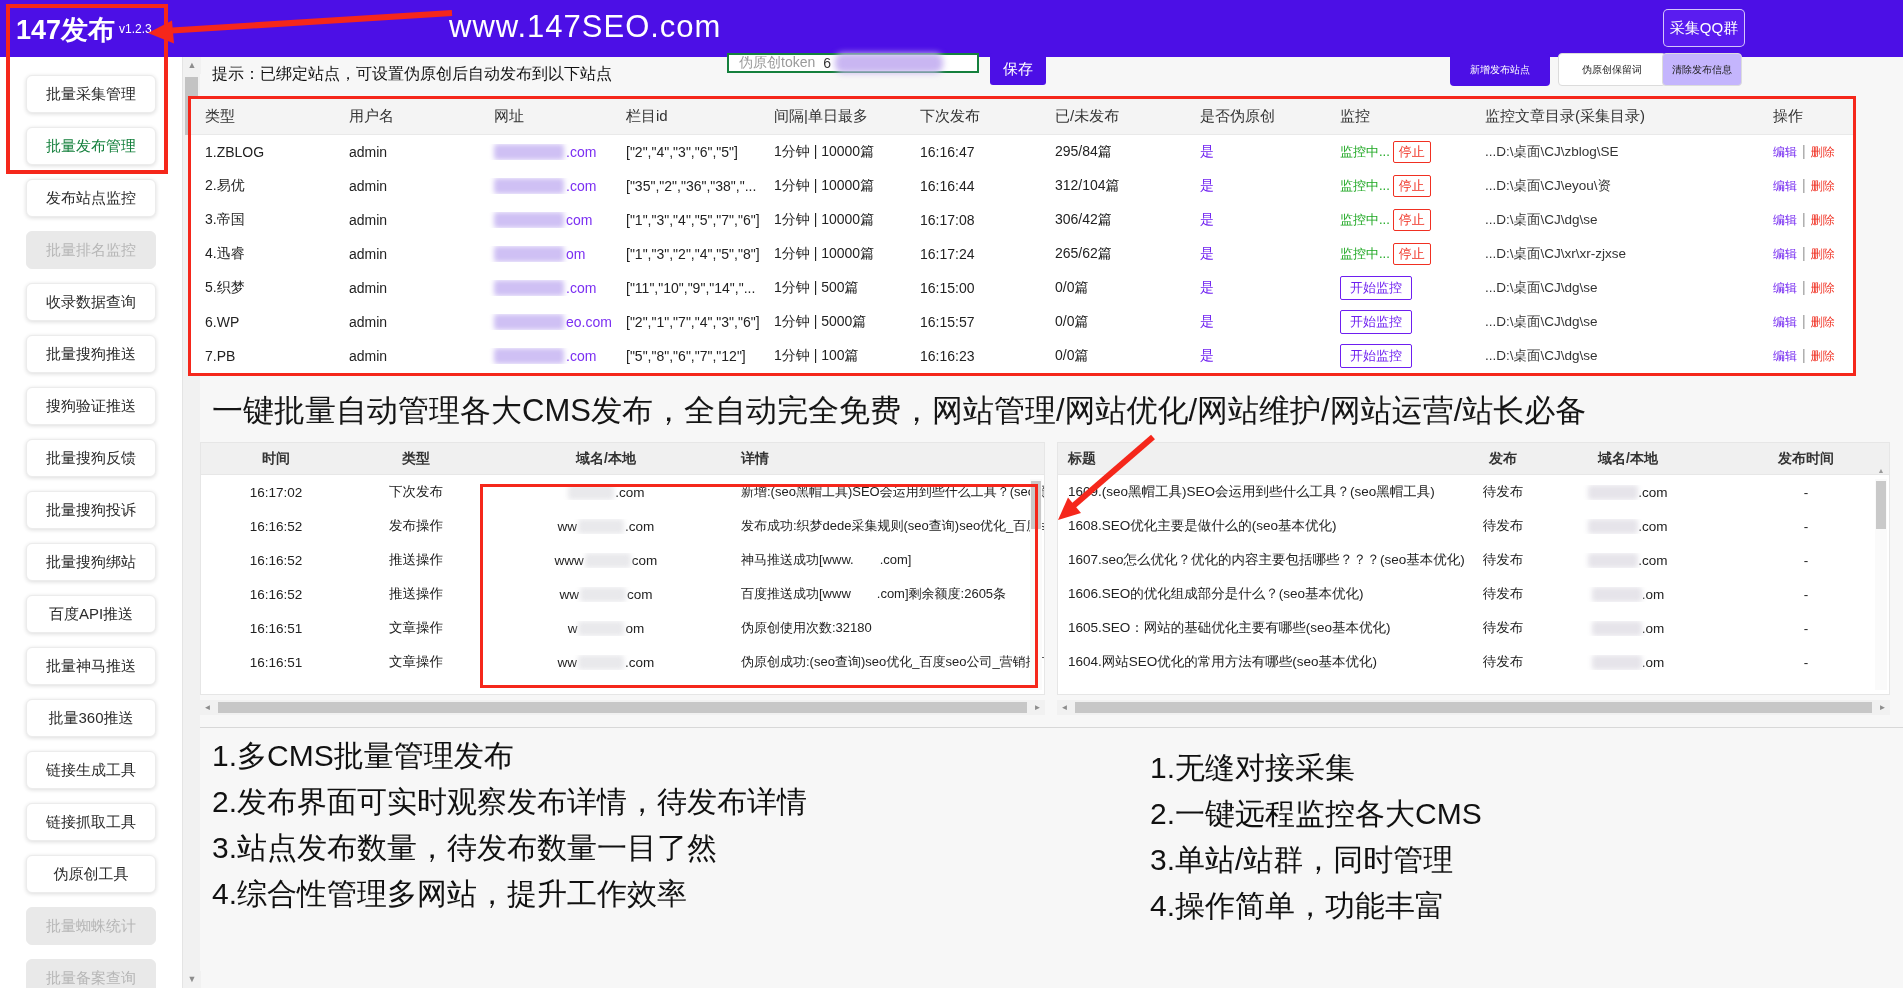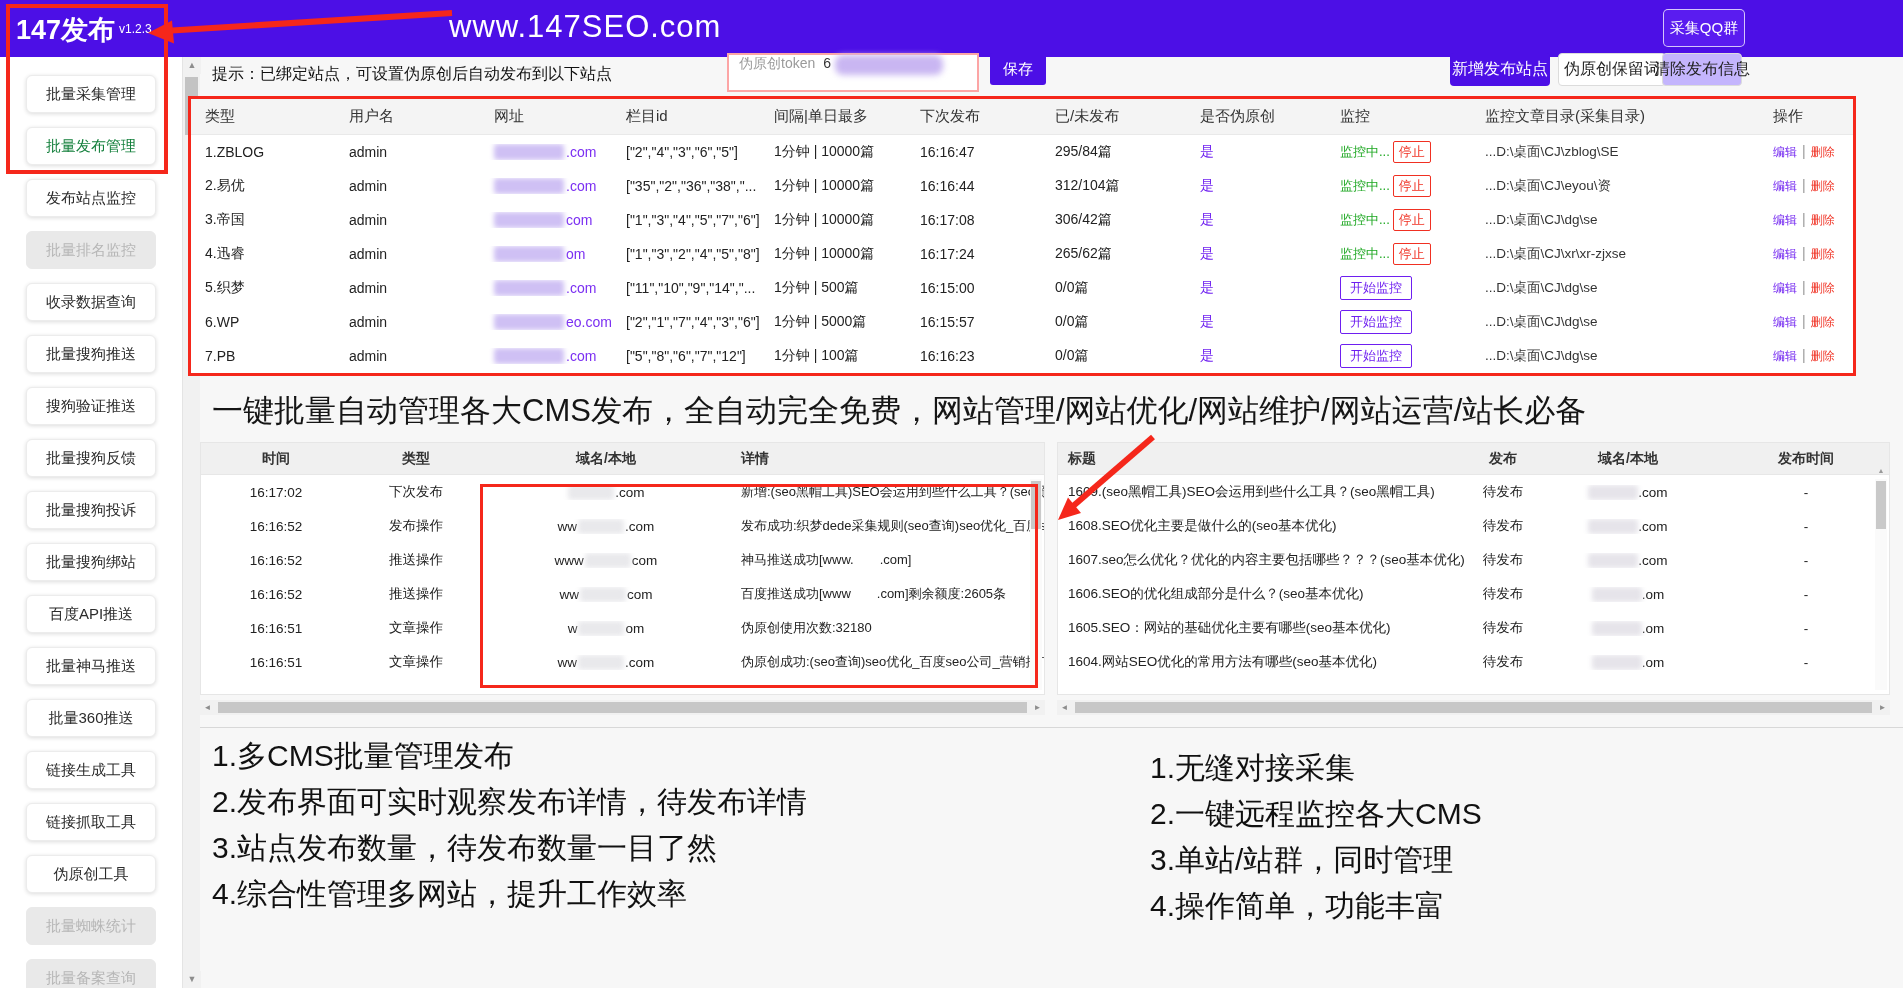--- a/index.html
+++ b/index.html
@@ -30,28 +30,28 @@
   .vstrip .arr{position:absolute;left:0;width:18px;height:17px;color:#8d8d8d;font-size:9px;text-align:center;line-height:17px;background:#f1f1f1;cursor:pointer;}
   .vstrip .arr.up{top:0;}
   .vstrip .arr.down{bottom:0;}
   .vstrip .thumb{position:absolute;left:2px;top:20px;width:13px;height:58px;background:#c3c3c3;cursor:pointer;}
 
   
   .content{position:absolute;left:200px;top:57px;width:1703px;height:931px;background:#f7f7f7;}
 
   
   .tip-text{position:absolute;left:212px;top:64px;font-size:16px;color:#111;font-weight:500;z-index:11;}
-  .token-input{position:absolute;left:727px;top:53px;width:252px;height:39px;background:#fff;border:2px solid #fca5a5;
-    display:flex;align-items:flex-start;padding-left:10px;z-index:11;cursor:text;}
+  .token-input{position:absolute;left:727px;top:53px;width:252px;height:20px;background:#fff;border:2px solid #15803d;
+    display:flex;align-items:center;padding-left:10px;z-index:11;cursor:text;}
   .token-label{color:#9a9a9a;font-size:14px;}
   .token-value{color:#333;font-size:14px;margin-left:8px;}
   .token-blur{display:inline-block;width:108px;height:20px;margin-left:4px;background:#c9b6f2;border-radius:8px;filter:blur(3px);}
   .save-btn{position:absolute;left:990px;top:53px;width:56px;height:32px;background:#4C0FE6;color:#fff;border:none;border-radius:3px;
     font-size:15px;cursor:pointer;z-index:11;}
-  .top-action{position:absolute;top:53px;height:33px;border-radius:4px;font-size:16px;display:flex;align-items:center;justify-content:center;cursor:pointer;z-index:11;white-space:nowrap;text-align:right;}
+  .top-action{position:absolute;top:53px;height:33px;border-radius:4px;font-size:10px;display:flex;align-items:center;justify-content:center;cursor:pointer;z-index:11;white-space:nowrap;text-align:right;}
   .action-primary{left:1450px;width:100px;background:#4C0FE6;color:#fff;border:none;font-weight:500;}
   .action-plain1{left:1558px;width:108px;background:#fff;color:#222;border:1px solid #dcdcdc;}
   .action-plain2{left:1662px;width:80px;background:#c4b5fd;color:#222;border:1px solid #dcdcdc;}
 
   
   .sites-table{position:absolute;left:188px;top:96px;width:1668px;background:#fff;border:3px solid #F5271B;z-index:12;}
   .sites-grid{display:grid;grid-template-columns:150px 145px 132px 148px 146px 135px 145px 140px 145px 288px auto;align-items:center;}
   .sites-grid > *{padding-left:8px;white-space:nowrap;overflow:hidden;}
   .sites-grid > *:first-child{padding-left:14px;}
   .sites-head{height:36px;background:#f4f4f4;border-bottom:1px solid #e9e9e9;color:#333;font-size:15px;}

